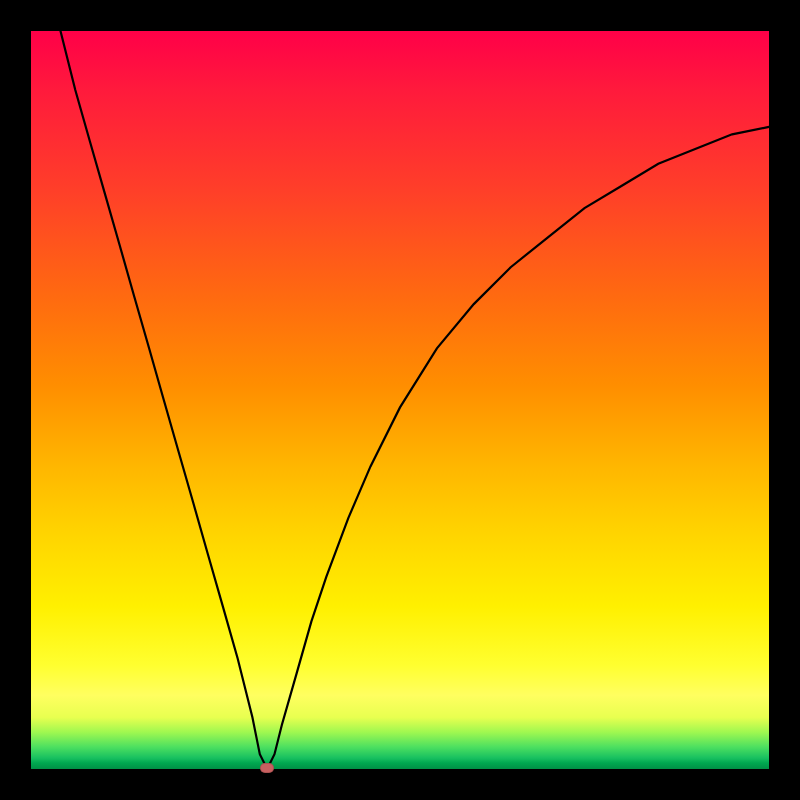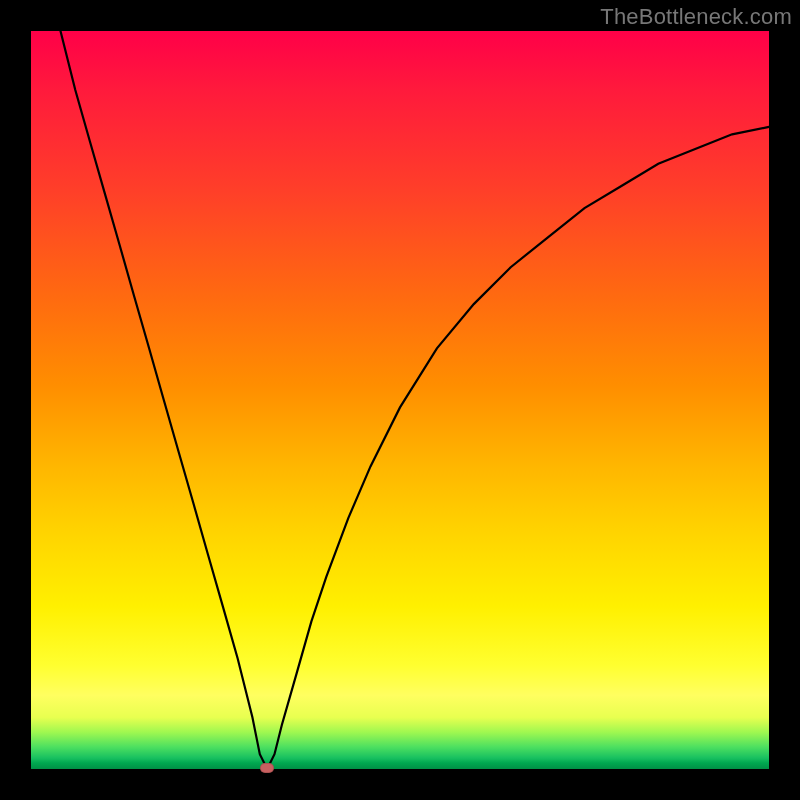--- a/index.html
+++ b/index.html
@@ -69,21 +69,20 @@
     top: 0;
     width: 738px;
     height: 738px;
     overflow: visible;
   }
 </style>
 </head>
 <body>
 
 <div class="frame">
-  <div class="watermark">TheBottleneck.com</div>
 
   <div class="plot-area">
     <svg class="curve" viewBox="0 0 738 738" preserveAspectRatio="none">
       <path fill="none" stroke="#000" stroke-width="2.2" stroke-linecap="round" d="M29.5 0.0 L44.3 59.0 L59.0 110.7 L73.8 162.4 L88.6 214.0 L103.3 265.7 L118.1 317.3 L132.8 369.0 L147.6 420.7 L162.4 472.3 L177.1 524.0 L191.9 575.6 L206.6 627.3 L221.4 686.3 L228.8 723.2 L236.2 738.0 L243.5 723.2 L250.9 693.7 L265.7 642.1 L280.4 590.4 L295.2 546.1 L317.3 487.1 L339.5 435.4 L369.0 376.4 L405.9 317.3 L442.8 273.1 L479.7 236.2 L516.6 206.6 L553.5 177.1 L590.4 155.0 L627.3 132.8 L664.2 118.1 L701.1 103.3 L738.0 95.9" id="curve-path"></path>
     </svg>
     <div class="marker" id="marker" style="left: 229.16px; top: 732px; background: rgb(200, 96, 96);"></div>
   </div>
 </div>
 
 </body></html>

